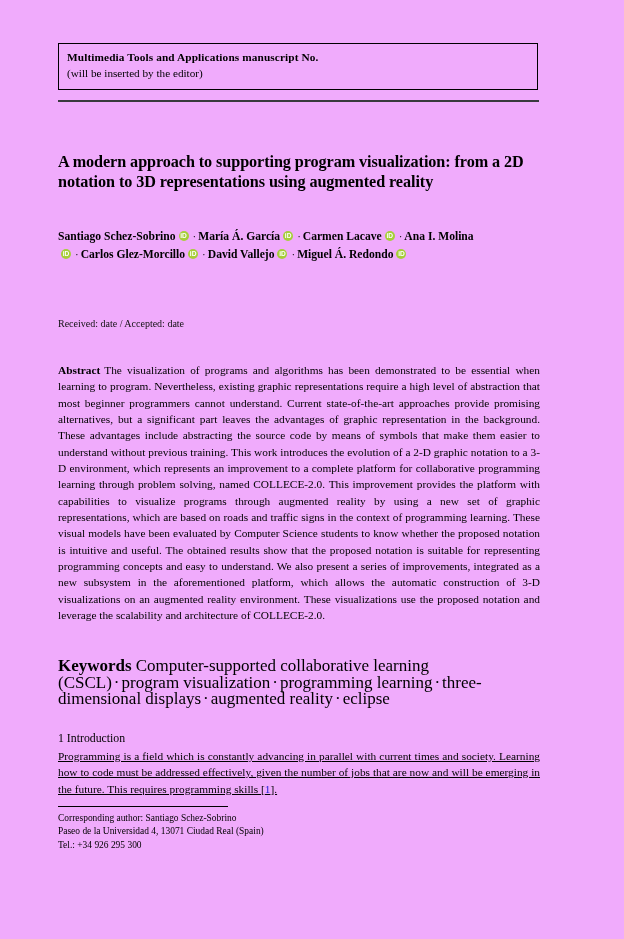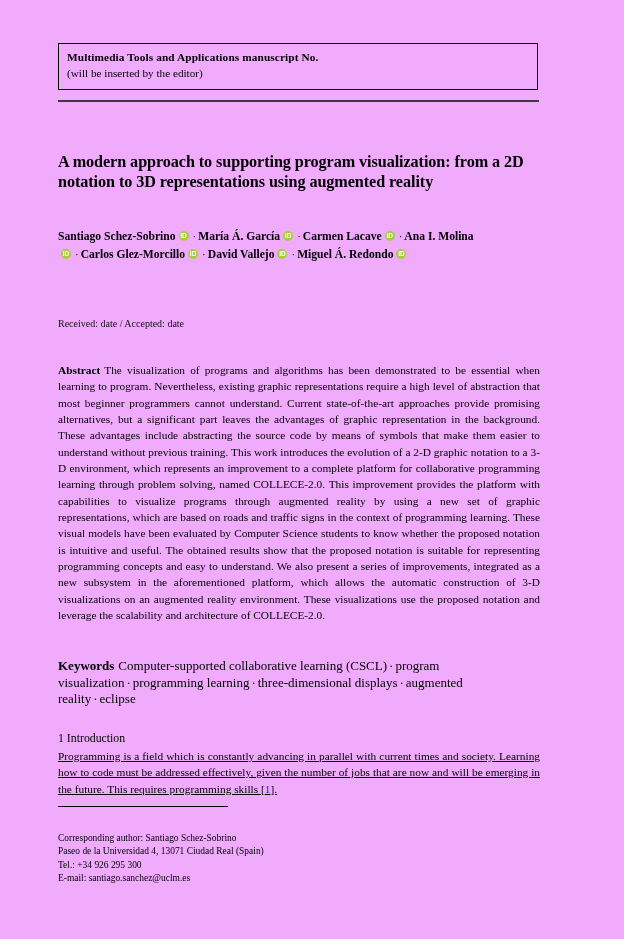--- a/index.html
+++ b/index.html
@@ -130,21 +130,21 @@
   }
   .lead { font-weight: bold; }
   .lead-gap { display: inline-block; width: 4px; }
 
   
   .keywords {
     position: absolute;
     left: 58px;
     top: 658px;
     width: 482px;
-    font-size: 13px;
+    font-size: 17px;
     line-height: 16.6px;
     text-align: left;
   }
   .kw-sep { padding: 0 2px; }
 
   
   .section-head {
     position: absolute;
     left: 58px;
     top: 721px;
@@ -172,21 +172,20 @@
     height: 1.2px;
     background: #000;
   }
   .footnote {
     position: absolute;
     left: 58px;
     top: 812px;
     width: 470px;
     font-size: 9.45px;
     line-height: 13.4px;
-    margin-top: 20px;
   }
 </style>
 </head>
 <body>
 
 <div class="page">
 
   <div class="journal-box">
     <div class="journal-title">Multimedia Tools and Applications manuscript No.</div>
     <div class="journal-sub">(will be inserted by the editor)</div>
@@ -211,16 +210,15 @@
   <h2 class="section-head">1 Introduction</h2>
   <div class="section-body">
     <span>Programming is a field which is constantly advancing in parallel with current times and society. Learning how to code must be addressed effectively, given the number of jobs that are now and will be emerging in the future. This requires programming skills [</span><span class="cite-link">1</span><span>].</span>
   </div>
 
   <div class="fn-rule"></div>
   <div class="footnote">
       <div>Corresponding author: Santiago Schez-Sobrino</div>
       <div>Paseo de la Universidad 4, 13071 Ciudad Real (Spain)</div>
       <div>Tel.: +34 926 295 300</div>
-      <div>E-mail: santiago.sanchez@uclm.es</div>
     </div>
 
 </div>
 
 </body></html>

